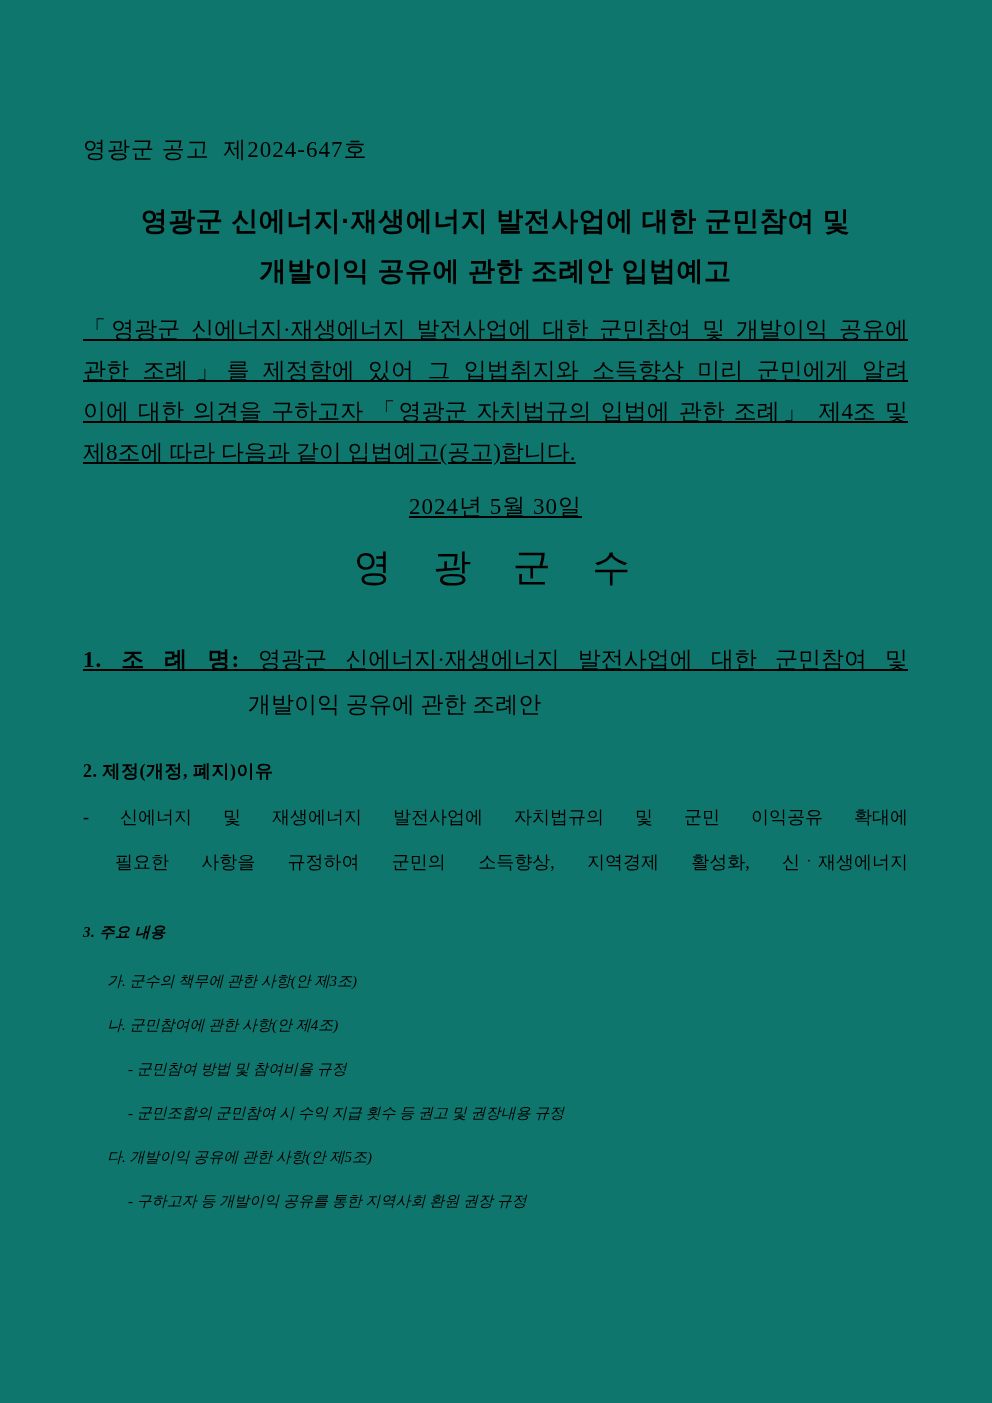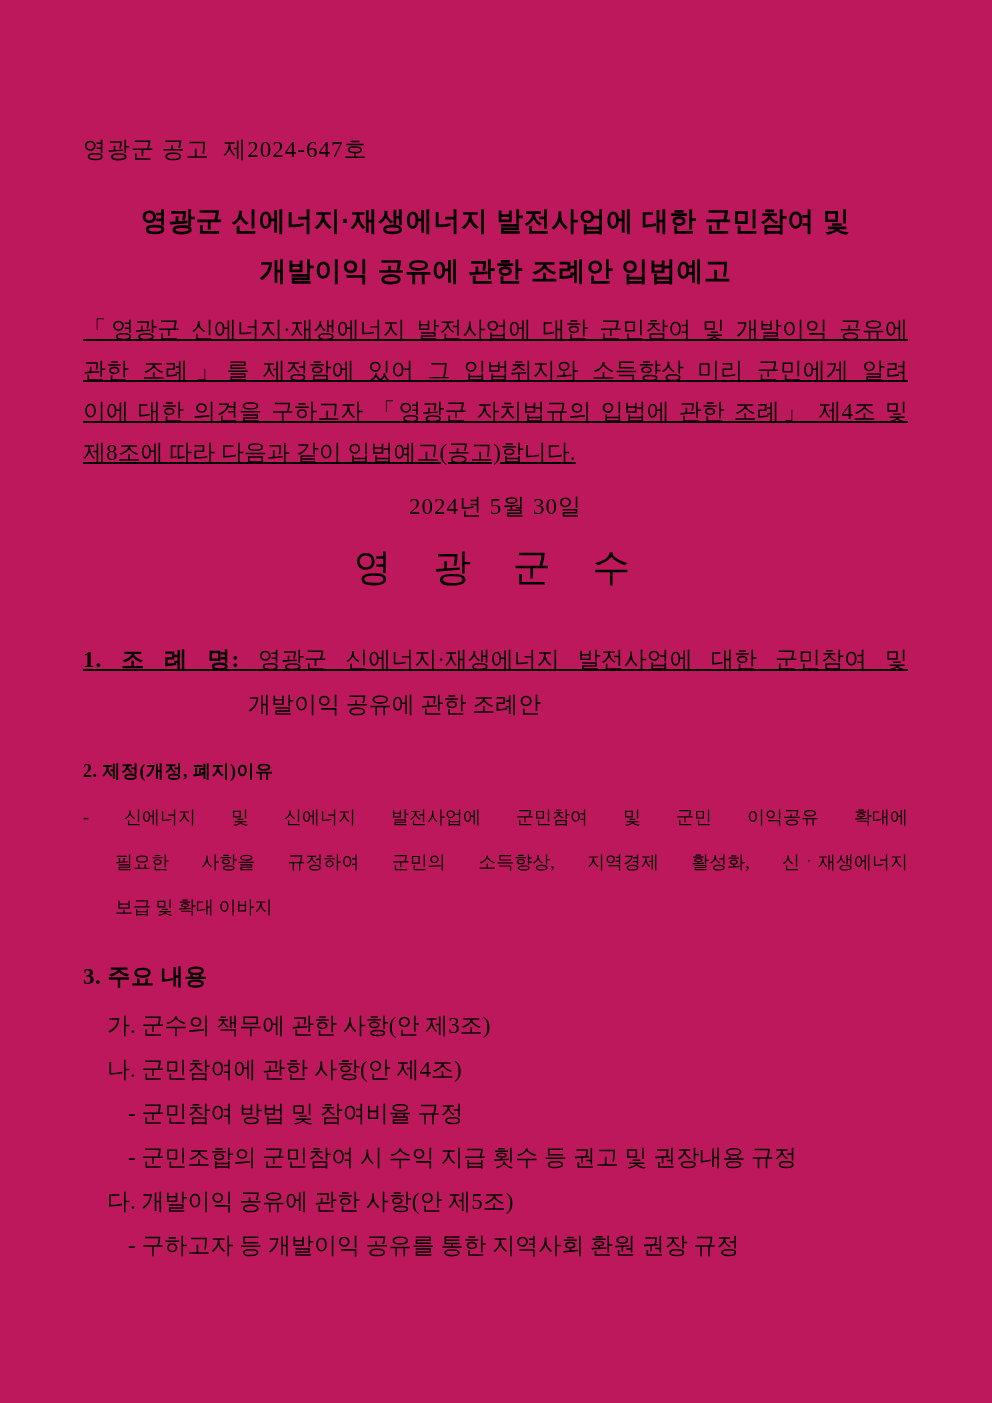--- a/index.html
+++ b/index.html
@@ -7,21 +7,21 @@
   body {
     width: 992px;
     height: 1403px;
     font-family: "Liberation Serif", "DejaVu Serif", serif;
     color: #000000;
     overflow: hidden;
   }
   .page {
     width: 992px;
     height: 1403px;
-    background: #be185d;
+    background: #0f766e;
     padding: 130px 84px 40px 83px;
   }
 
   
   .notice-no {
     font-size: 23px;
     line-height: 40px;
     white-space: pre;
     letter-spacing: 1px;
   }
@@ -51,20 +51,21 @@
     text-align-last: justify;
   }
 
   
   .date-line {
     margin-top: 14px;
     text-align: center;
     font-size: 23px;
     line-height: 40px;
     letter-spacing: 1px;
+    text-decoration: underline;
   }
 
   
   .signature {
     margin-top: 15px;
     text-align: center;
     font-size: 38px;
     line-height: 50px;
     letter-spacing: 7px;
     word-spacing: 18px;
@@ -90,21 +91,21 @@
   .sec2 .heading {
     font-weight: bold;
     line-height: 44px;
     letter-spacing: 0.5px;
   }
   .sec2 .body { margin-top: 2px; }
   .sec2 .body .line { line-height: 45px; }
   .sec2 .cont { padding-left: 32px; }
 
   
-  .sec3 { margin-top: 25px; font-size: 23px; }
+  .sec3 { margin-top: 25px; font-size: 15px; font-style: italic; }
   .sec3 .heading {
     font-weight: bold;
     line-height: 44px;
     letter-spacing: 0.5px;
   }
   .sec3 .items { margin-top: 5px; }
   .sec3 .item { line-height: 44px; }
   .sec3 .lv1 { padding-left: 24px; }
   .sec3 .lv2 { padding-left: 45px; }
 </style>
@@ -134,23 +135,22 @@
   <div class="sec1">
     <div class="l1 just">
       <span class="label">1. 조 례 명:</span><span> 영광군 신에너지·재생에너지 발전사업에 대한 군민참여 및</span>
     </div>
     <div class="l2">개발이익 공유에 관한 조례안</div>
   </div>
 
   <div class="sec2">
     <div class="heading">2. 제정(개정, 폐지)이유</div>
     <div class="body">
-      <div class="line just">- 신에너지 및 신에너지 발전사업에 군민참여 및 군민 이익공유 확대에</div>
+      <div class="line just">- 신에너지 및 재생에너지 발전사업에 자치법규의 및 군민 이익공유 확대에</div>
       <div class="line cont just">필요한 사항을 규정하여 군민의 소득향상, 지역경제 활성화, 신ㆍ재생에너지</div>
-      <div class="line cont">보급 및 확대 이바지</div>
     </div>
   </div>
 
   <div class="sec3">
     <div class="heading">3. 주요 내용</div>
     <div class="items">
       <div class="item lv1">가. 군수의 책무에 관한 사항(안 제3조)</div>
       <div class="item lv1">나. 군민참여에 관한 사항(안 제4조)</div>
       <div class="item lv2">- 군민참여 방법 및 참여비율 규정</div>
       <div class="item lv2">- 군민조합의 군민참여 시 수익 지급 횟수 등 권고 및 권장내용 규정</div>

